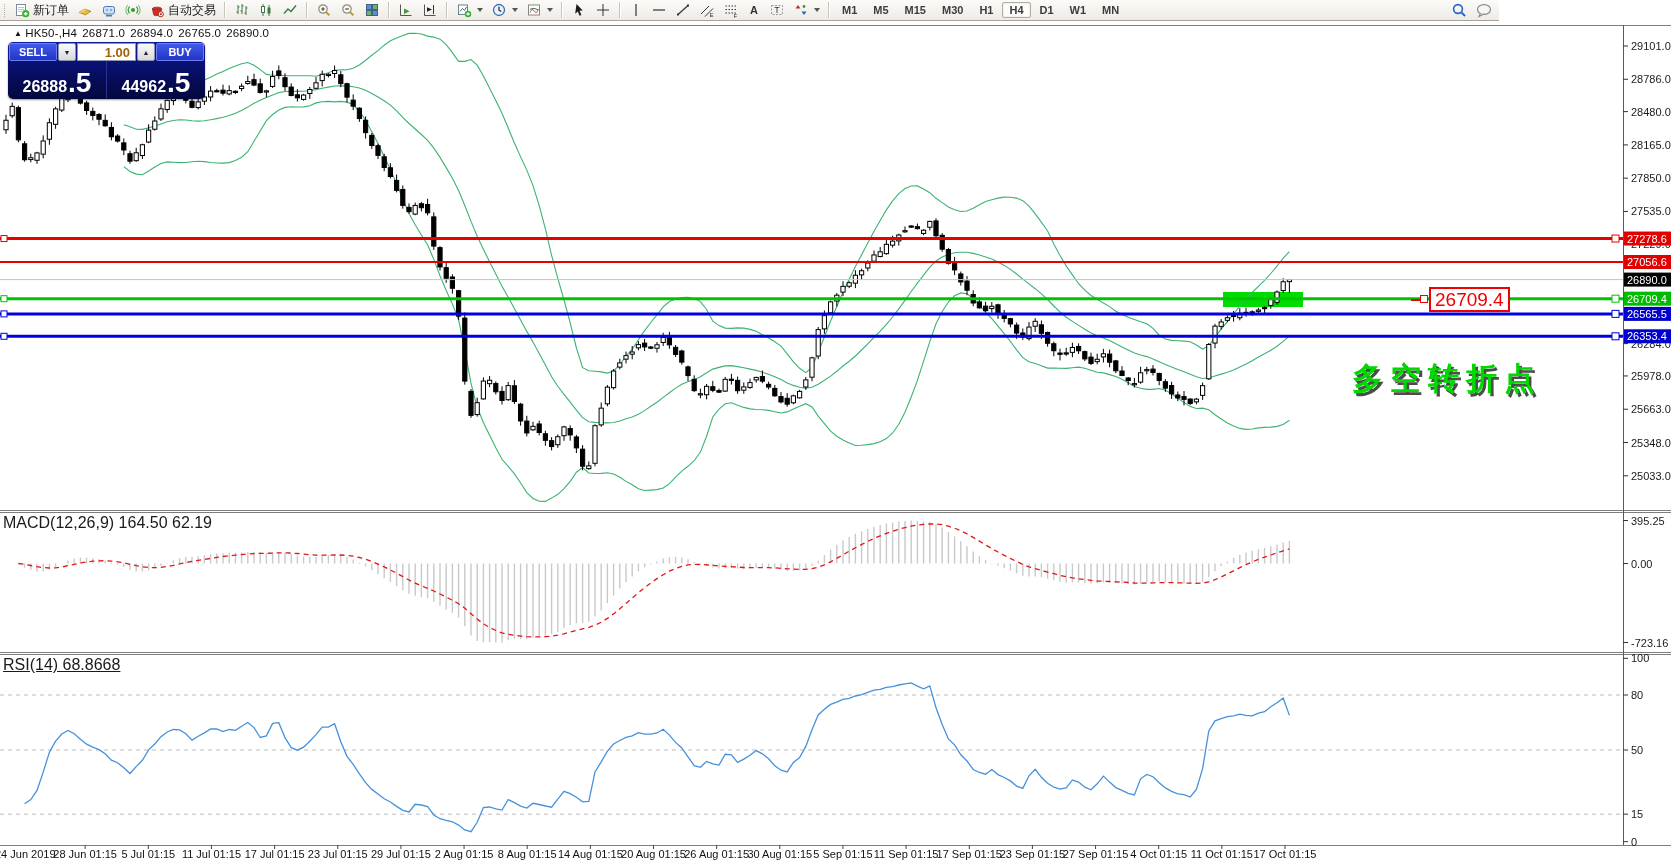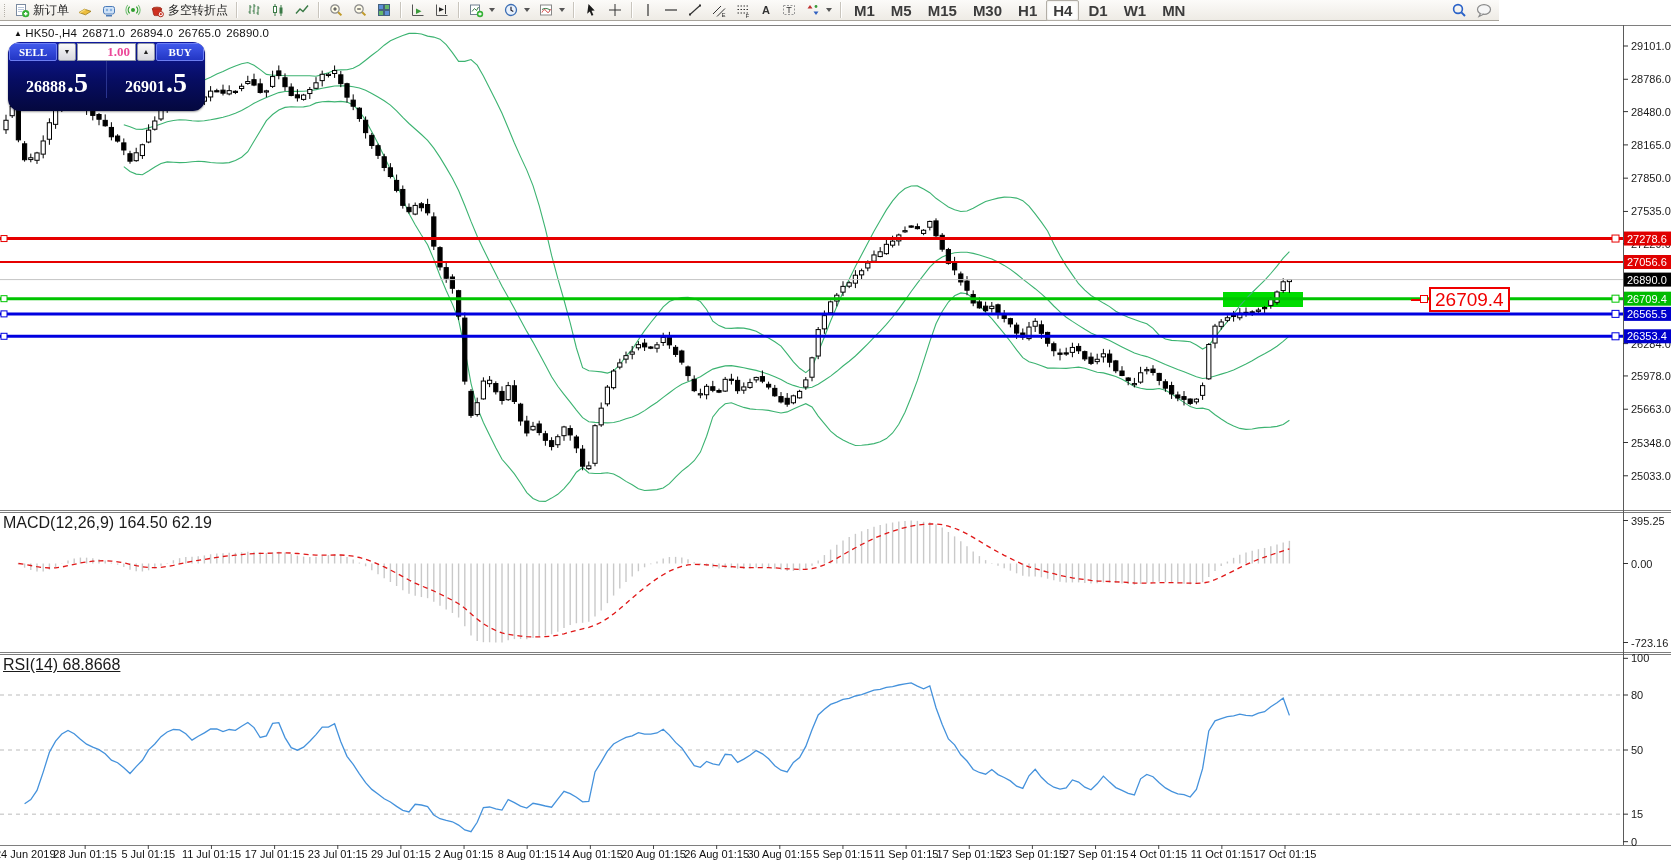--- a/index.html
+++ b/index.html
@@ -7,40 +7,40 @@
   
   .toolbar{position:absolute;left:0;top:0;width:1499px;height:20px;z-index:30;
     background:linear-gradient(#fcfbf9,#eeebe5);border-bottom:1px solid #a8a49c;
     display:flex;align-items:center;font-size:12px;color:#222;}
   .tb-group{display:flex;align-items:center;height:20px;padding:0 2px;}
   .tb-sep{width:1px;height:16px;background:#c9c5bd;border-right:1px solid #fff;margin:0 2px;}
   .grip{width:2px;height:13px;border-left:1px dotted #b3afa7;margin:0 3px 0 2px;}
   .tb-btn{display:flex;align-items:center;gap:3px;padding:1px 3px;border:1px solid transparent;border-radius:2px;cursor:default;}
   .tb-btn svg{display:block;}
   .caret{width:0;height:0;border-left:3px solid transparent;border-right:3px solid transparent;border-top:4px solid #555;margin-left:2px;}
-  .tf-btn{padding:1px 6px;margin:12px 1px;font-size:15px;font-weight:700;color:#3c3c3c;border:1px solid transparent;border-radius:2px;}
+  .tf-btn{padding:1px 6px;margin:12px 1px;font-size:11px;font-weight:700;color:#3c3c3c;border:1px solid transparent;border-radius:2px;}
   .tf-btn.active{background:#fdfdfc;border-color:#b2aea6;box-shadow:inset 0 0 2px #d8d4cc;}
   .tb-right{margin-left:auto;display:flex;align-items:center;padding-right:6px;gap:8px;}
   
   #chart-wrap{position:absolute;left:0;top:0;width:1671px;height:865px;}
   #chart-svg{position:absolute;left:0;top:0;z-index:1;}
   
   #ohlc{position:absolute;left:8px;top:27px;z-index:10;font-size:11.5px;color:#111;letter-spacing:.2px;margin-left:6px;}
   #ohlc .tri{font-size:8px;vertical-align:1px;margin-right:3px;}
   #ohlc span{margin-right:5px;}
   
-  #trade-panel{position:absolute;left:8px;top:42px;width:197px;height:69px;z-index:20;
-    background:linear-gradient(#101a9e 0%,#070d62 55%,#04083e 100%);border-radius:12px;
-    box-shadow:0 1px 2px rgba(0,0,0,.4);overflow:hidden;font-family:Liberation Serif, serif;}
+  #trade-panel{position:absolute;left:8px;top:42px;width:197px;height:57px;z-index:20;
+    background:linear-gradient(#101a9e 0%,#070d62 55%,#04083e 100%);border-radius:5px;
+    box-shadow:0 1px 2px rgba(0,0,0,.4);overflow:hidden;}
   .tp-row1{display:flex;align-items:stretch;height:18px;gap:1px;padding:1px 1px 0 1px;}
   .tp-btn{width:46px;color:#fff;font-weight:700;font-size:11px;display:flex;align-items:center;justify-content:center;
     background:linear-gradient(#4059ec,#2336c4);border:1px solid #6c7ef2;border-radius:2px;}
   .tp-spin{width:16px;display:flex;align-items:center;justify-content:center;
     background:linear-gradient(#fafafa,#d8d8de);border:1px solid #8d95a8;border-radius:2px;font-size:7px;color:#222;}
-  .tp-vol{flex:1;background:#fff;border:1px solid #8d95a8;color:#ec4899;font-size:13px;font-weight:700;
+  .tp-vol{flex:1;background:#fff;border:1px solid #8d95a8;color:#a16207;font-size:13px;font-weight:700;
     display:flex;align-items:center;justify-content:flex-end;padding-right:5px;}
   .tp-row2{display:flex;height:37px;}
   .tp-price{flex:1;display:flex;align-items:flex-end;justify-content:center;color:#fff;padding-bottom:3px;}
   .tp-price .pi{font-size:16px;font-weight:700;line-height:1;}
   .tp-price .pf{font-size:28px;font-weight:700;line-height:.82;margin-left:1px;}
   .tp-div{width:1px;background:#2a3490;}
   
   .ind-label{position:absolute;z-index:10;font-size:16px;color:#1a1a1a;left:3px;}
   #macd-label{top:514px;}
   #rsi-label{top:656px;text-decoration:underline;}
@@ -837,29 +837,30 @@
       <div class="tp-spin">▲</div>
       <div class="tp-btn">BUY</div>
     </div>
     <div class="tp-row2">
       <div class="tp-price">
         <span class="pi">26888</span>
           <span class="pf">.5</span>
       </div>
       <div class="tp-div"></div>
       <div class="tp-price">
-        <span class="pi">26901</span>
+        <span class="pi">44962</span>
           <span class="pf">.5</span>
       </div>
     </div>
   </div>
 
   <div class="ind-label" id="macd-label">MACD(12,26,9) 164.50 62.19</div>
   <div class="ind-label" id="rsi-label">RSI(14) 68.8668</div>
 
+  <div id="cn-note">多空转折点</div>
   <div id="price-callout">26709.4</div>
   <div id="callout-dash"></div>
   <div id="callout-sq"></div>
 </div>
 
 <div class="toolbar">
   <div class="tb-group">
     <div class="grip"></div>
     <div class="tb-btn">
       <svg width="16" height="16">
@@ -893,21 +894,21 @@
           <path d="M2.8 13a7.4 7.4 0 0 1 0-10M13.2 3a7.4 7.4 0 0 1 0 10" stroke="#7cc47c" stroke-width="1.1" fill="none"></path>
         </svg>
     </div>
     <div class="tb-btn">
       <svg width="16" height="16">
           <ellipse cx="8" cy="6.8" rx="4.6" ry="1.7" fill="#e85a40" stroke="#8e1c10" stroke-width="0.7"></ellipse>
           <path d="M3.4 6.8h9.2l-1.2 5.6a1.6 1.6 0 0 1-1.6 1.2H6.2a1.6 1.6 0 0 1-1.6-1.2Z" fill="#d03020" stroke="#8e1c10" stroke-width="0.7"></path>
           <circle cx="11.8" cy="12.2" r="2.6" fill="#fff" stroke="#b02010"></circle>
           <circle cx="11.8" cy="12.2" r="1.1" fill="#d03020"></circle>
         </svg>
-      <span>多空转折点</span>
+      <span>自动交易</span>
     </div>
   </div>
   <div class="tb-sep"></div>
   <div class="tb-group">
     <div class="tb-btn">
         <svg width="16" height="16">
           <path d="M4 3v9M2.5 10h1.5M4 5h1.5M8 2v10M6.5 9h1.5M8 4h1.5M12 4v9M10.5 11h1.5M12 6h1.5" stroke="#3a7a46" fill="none"></path>
         </svg>
       </div>
     <div class="tb-btn">

